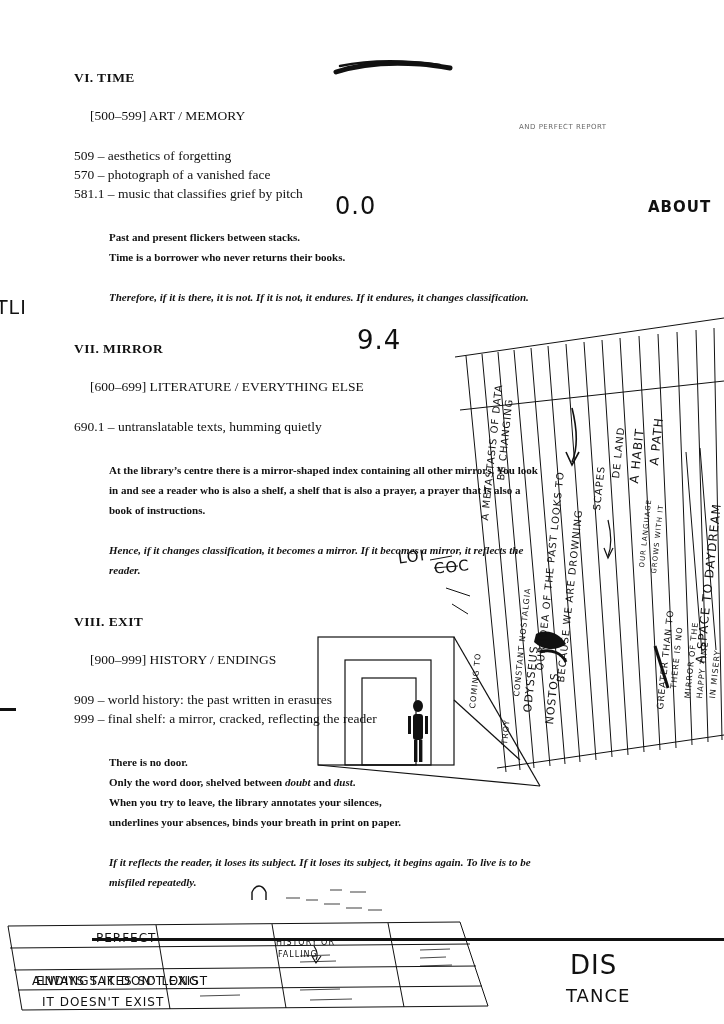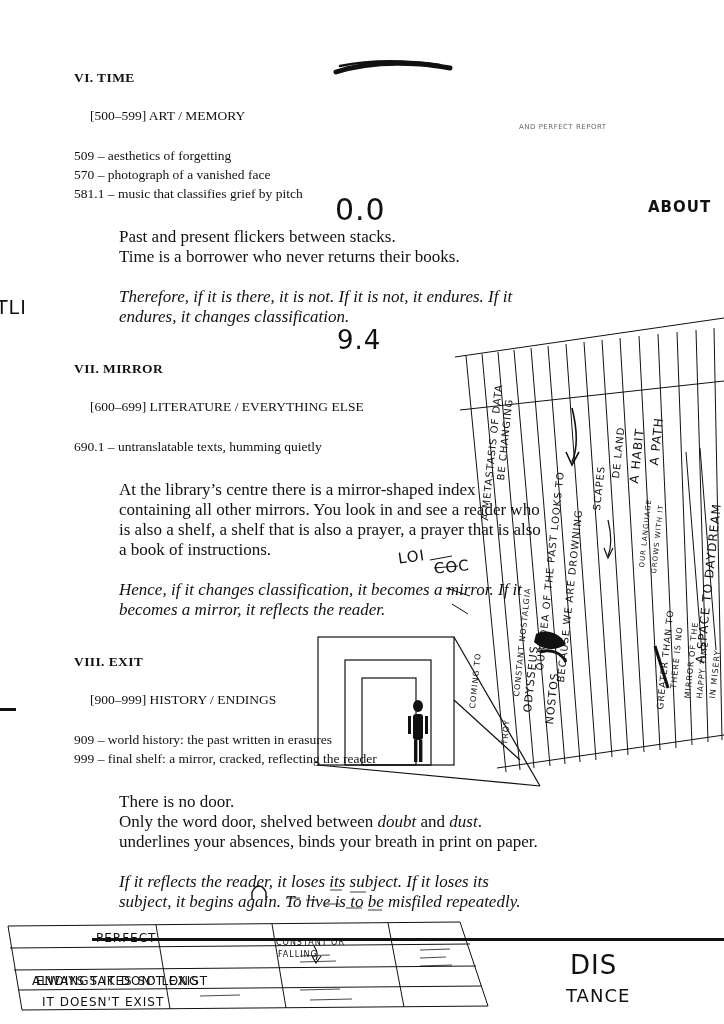--- a/index.html
+++ b/index.html
@@ -39,40 +39,41 @@
     font-size: 13.5px;
     margin: 0 0 22px 16px;
   }
   .entry-block {
     font-size: 13.5px;
     line-height: 19px;
     margin: 0 0 14px 0;
   }
   .entry-block div { white-space: nowrap; }
   .indent {
-    margin-left: 45px;
-    font-size: 17px;
+    margin-left: 35px;
+    font-size: 11px;
     line-height: 20px;
+    font-weight: bold;
   }
   .indent.italic {
     font-style: italic;
   }
   .gap-s { height: 10px; }
   .gap-m { height: 20px; }
   .gap-l { height: 34px; }
   .em-i { font-style: italic; text-align: center; }
 
   
   .ink {
     position: absolute;
     font-family: "DejaVu Sans", sans-serif;
     color: #111;
     letter-spacing: 1px;
   }
-  .ink-lg { font-size: 30px; }
+  .ink-lg { font-size: 24px; }
   .ink-md { font-size: 15px; }
 
   
   .vtext {
     position: absolute;
     font-family: "DejaVu Sans", sans-serif;
     font-size: 10px;
     letter-spacing: 1px;
     white-space: nowrap;
     color: #111;
@@ -156,38 +157,39 @@
     <div class="entry-block">
       <div>909 – world history: the past written in erasures</div>
       <div>999 – final shelf: a mirror, cracked, reflecting the reader</div>
     </div>
     <div class="gap-s"></div>
     <div class="indent">
       <div>There is no door.</div>
       <div>
         <span>Only the word door, shelved between </span><span class="em-i">doubt</span><span>&nbsp;and&nbsp;</span><span class="em-i">dust</span>.
       </div>
+      <div>When you try to leave, the library annotates your silences,</div>
       <div>underlines your absences, binds your breath in print on paper.</div>
     </div>
     <div class="gap-m"></div>
     <div class="indent italic">If it reflects the reader, it loses its subject. If it loses its subject, it begins again. To live is to be misfiled repeatedly.</div>
   </div>
 
   <svg class="ov" width="724" height="1024">
     <path d="M336 72 C360 64, 392 62, 420 64 C432 65, 444 67, 450 68" stroke="#111" stroke-width="5" fill="none" stroke-linecap="round"></path>
     <path d="M340 66 C370 60, 404 60, 440 65" stroke="#111" stroke-width="2.5" fill="none" stroke-linecap="round"></path>
   </svg>
 
   <div class="smudge" style="left:519px; top:123px;">AND PERFECT REPORT</div>
 
   <div class="ink ink-lg" style="left:335px; top:192px;">0.0</div>
 
   <div class="ink ink-md" style="left:648px; top:198px;font-weight:bold;">ABOUT</div>
 
-  <div class="ink ink-lg" style="left:337px; top:325px; font-size:26px;">9.4</div>
+  <div class="ink ink-lg" style="left:357px; top:325px; font-size:26px;">9.4</div>
 
   <div class="ink ink-md" style="left:-4px; top:296px; font-size:19px;">TLI</div>
 
   <div class="scribble" style="left:0px; top:708px; width:16px; height:3px;"></div>
 
   <svg class="ov" width="724" height="1024">
     <g stroke="#111" stroke-width="1" fill="none">
 
       <line x1="455" y1="357" x2="724" y2="318"></line>
       <line x1="460" y1="410" x2="724" y2="381"></line>
@@ -314,21 +316,21 @@
       <line x1="200" y1="996" x2="240" y2="995"></line>
       <line x1="300" y1="990" x2="340" y2="989"></line>
       <line x1="310" y1="1000" x2="352" y2="999"></line>
     </g>
 
     <path d="M314 946 C318 952, 318 956, 316 960" stroke="#111" stroke-width="1.2" fill="none"></path>
     <path d="M312 956 L316 963 L321 956" stroke="#111" stroke-width="1.2" fill="none"></path>
   </svg>
 
   <div class="form-text strikethrough" style="left:96px; top:931px;">PERFECT</div>
-  <div class="form-text" style="left:276px; top:938px; font-size:8px;">CONSTANT OR</div>
+  <div class="form-text" style="left:276px; top:938px; font-size:8px;">HISTORY OR</div>
   <div class="form-text" style="left:278px; top:950px; font-size:8px;">FALLING</div>
   <div class="form-text" style="left:32px; top:974px;">ALWAYS TAKES SO LONG</div>
   <div class="form-text" style="left:36px; top:974px;">ENDINGS IT DON'T EXIST</div>
   <div class="form-text" style="left:42px; top:995px;">IT DOESN'T EXIST</div>
 
   <div class="ink" style="left:570px; top:950px; font-size:26px;">DIS</div>
   <div class="ink" style="left:566px; top:985px; font-size:18px;">TANCE</div>
 
 </div>
 

